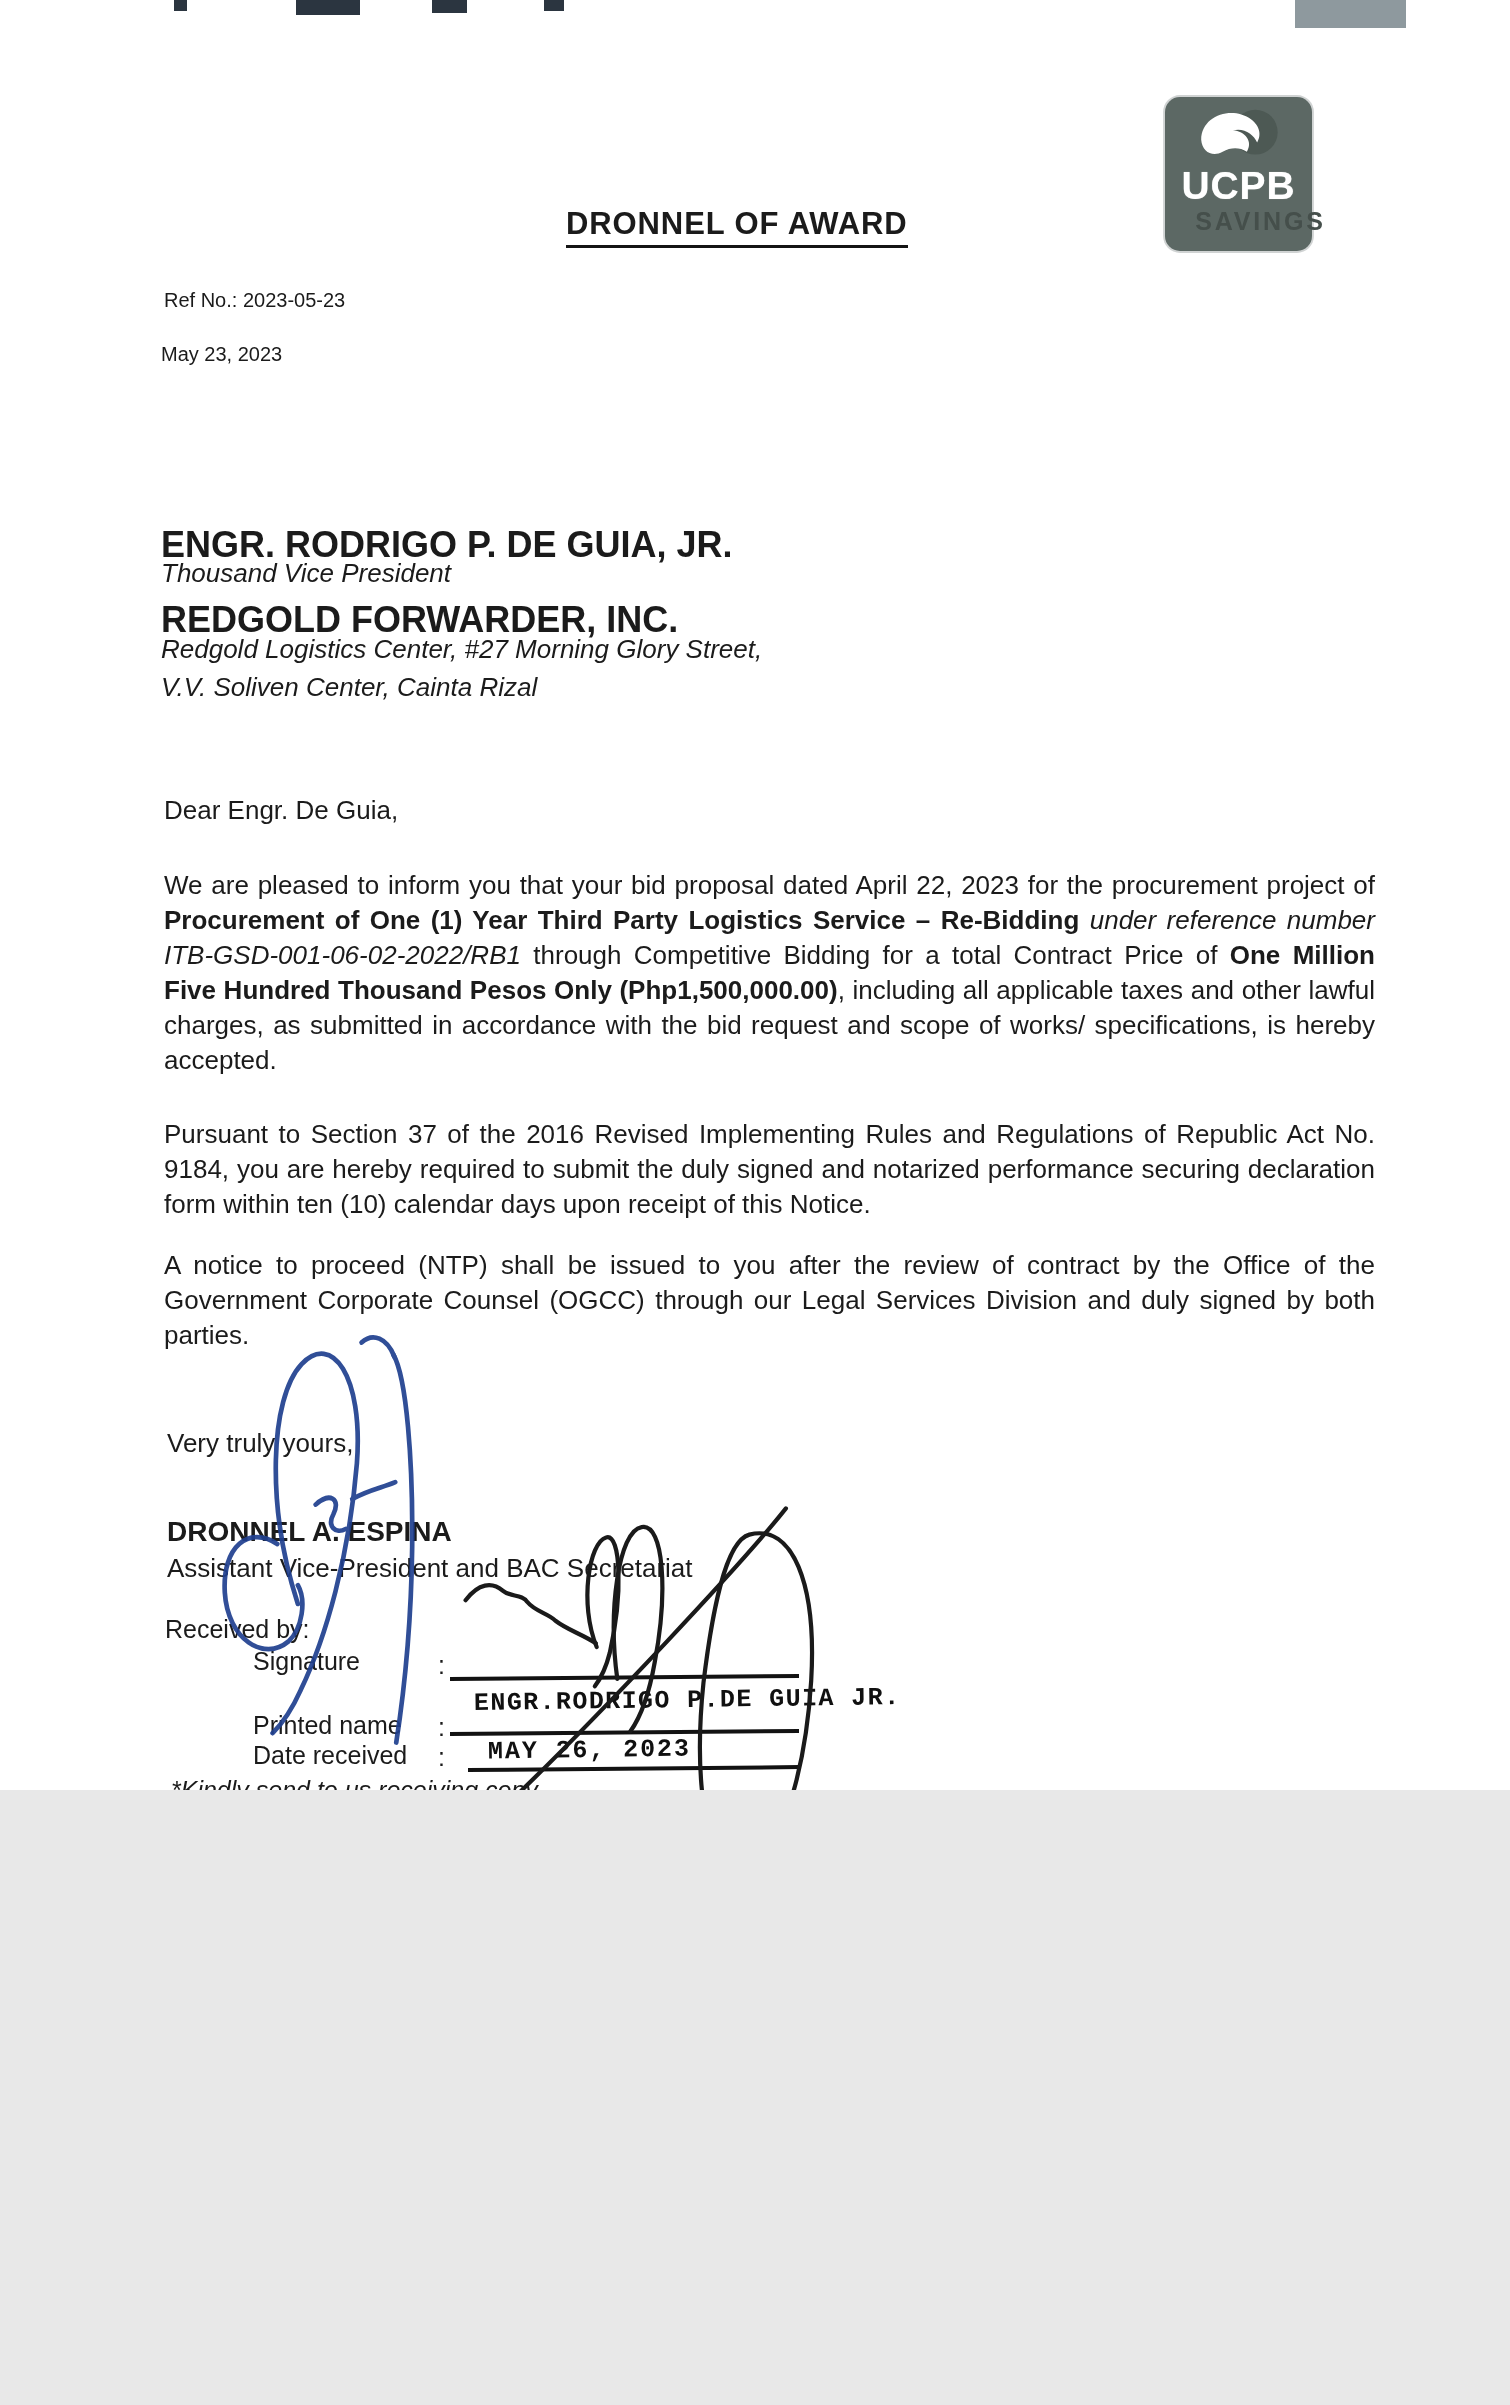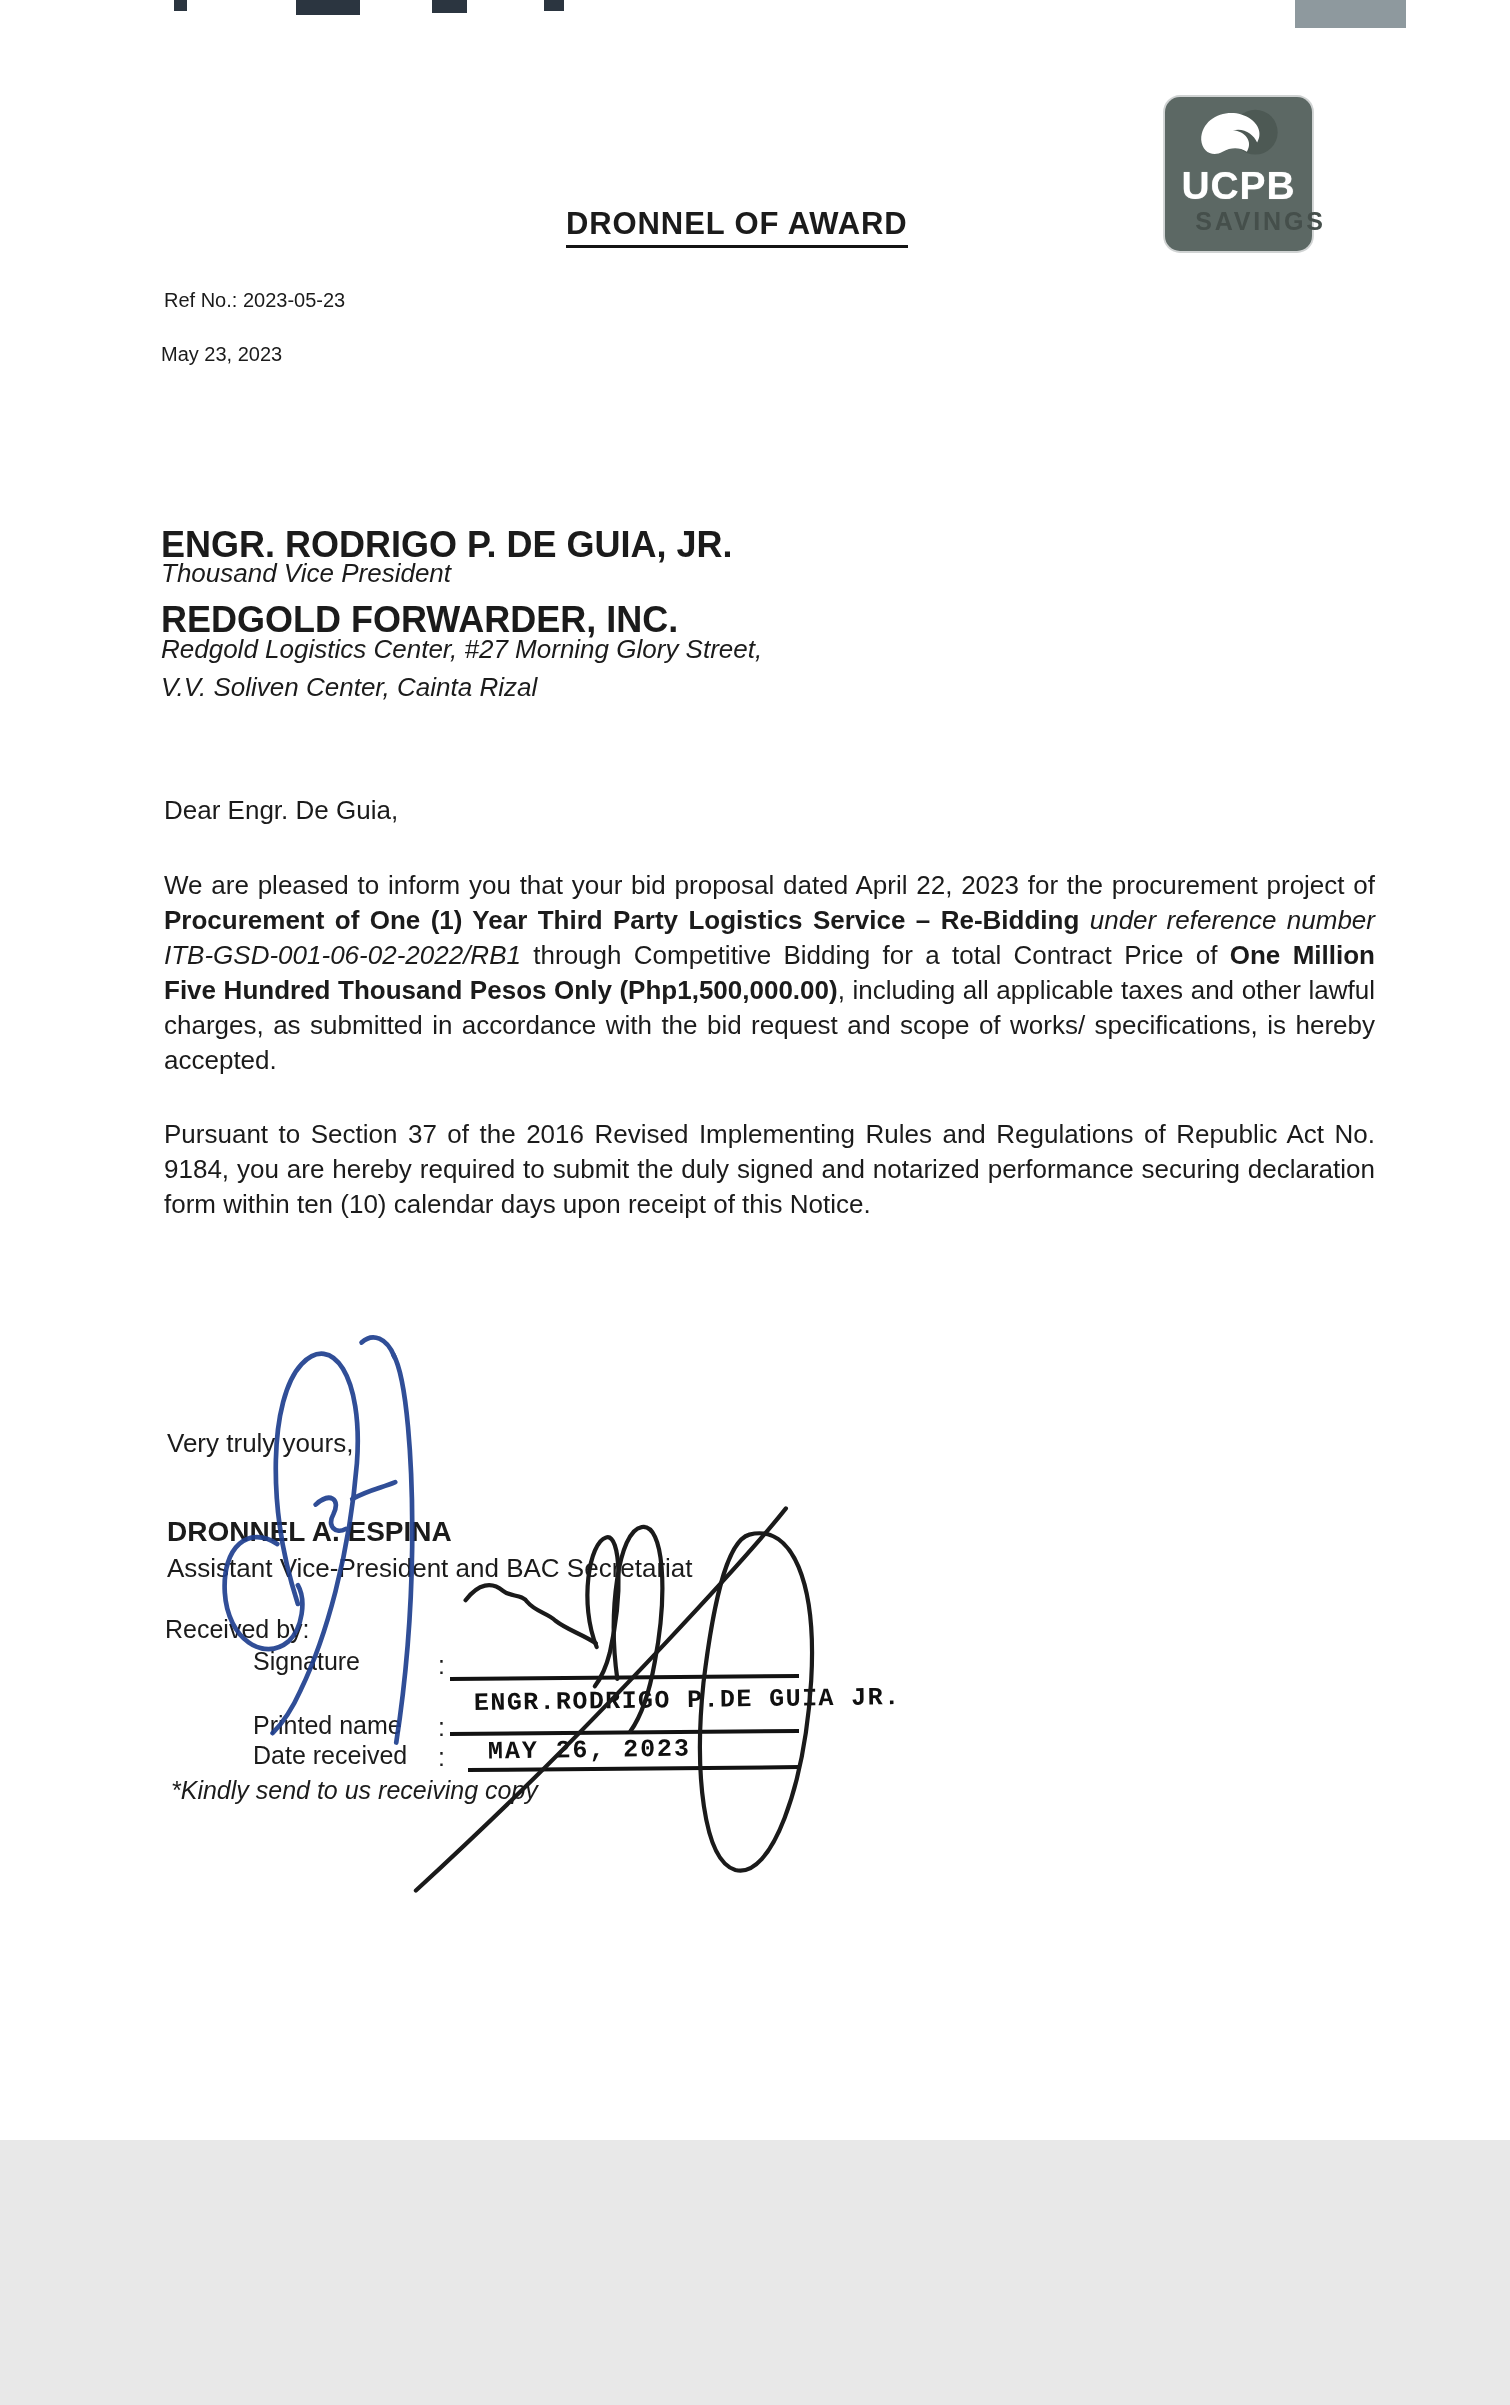--- a/index.html
+++ b/index.html
@@ -1,18 +1,18 @@
 <!DOCTYPE html>
 <html style="font-size:15px"><head>
 <meta charset="utf-8">
 <style>
   html,body{margin:0;padding:0;background:#e8e8e8;}
   #page{
     position:relative;
-    width:1510px;height:2140px;
+    width:1510px;height:1790px;
     margin:0 auto;
     background:#ffffff;
     overflow:hidden;
     font-family:"Liberation Sans", sans-serif;
     color:#1b1b1b;
   }
   .abs{position:absolute;}
   
   .scan-mark{position:absolute;background:#2b3540;}
   #scan-mark-5{background:#8e999e;}
@@ -112,20 +112,21 @@
   <div class="abs rcpt b" style="top:517px">ENGR. RODRIGO P. DE GUIA, JR.</div>
   <div class="abs rcpt i" style="top:555px">Thousand Vice President</div>
   <div class="abs rcpt b" style="top:592px">REDGOLD FORWARDER, INC.</div>
   <div class="abs rcpt i" style="top:631px">Redgold Logistics Center, #27 Morning Glory Street,</div>
   <div class="abs rcpt i" style="top:669px">V.V. Soliven Center, Cainta Rizal</div>
 
   <div class="abs" id="salutation">Dear Engr. De Guia,</div>
 
   <div class="abs para" style="top:868px"><span>We are pleased to inform you that your bid proposal dated April 22, 2023 for the procurement project of </span><span class="bold">Procurement of One (1) Year Third Party Logistics Service – Re-Bidding</span><span> </span><span class="italic">under reference number ITB-GSD-001-06-02-2022/RB1</span><span> through Competitive Bidding for a total Contract Price of </span><span class="bold">One Million Five Hundred Thousand Pesos Only (Php1,500,000.00)</span><span>, including all applicable taxes and other lawful charges, as submitted in accordance with the bid request and scope of works/ specifications, is hereby accepted.</span></div>
   <div class="abs para" style="top:1117px">Pursuant to Section 37 of the 2016 Revised Implementing Rules and Regulations of Republic Act No. 9184, you are hereby required to submit the duly signed and notarized performance securing declaration form within ten (10) calendar days upon receipt of this Notice.</div>
+  <div class="abs para" style="top:1248px">A notice to proceed (NTP) shall be issued to you after the review of contract by the Office of the Government Corporate Counsel (OGCC) through our Legal Services Division and duly signed by both parties.</div>
 
   <div class="abs" id="closing">Very truly yours,</div>
   <div class="abs" id="signer-name">DRONNEL A. ESPINA</div>
   <div class="abs" id="signer-title">Assistant Vice-President and BAC Secretariat</div>
 
   <div class="abs" id="received-heading">Received by:</div>
 
   <span class="rb-label" style="top:1647px">Signature</span>
   <span class="rb-colon" style="top:1651px">:</span>
   <div class="rb-line" id="sig-line"></div>

